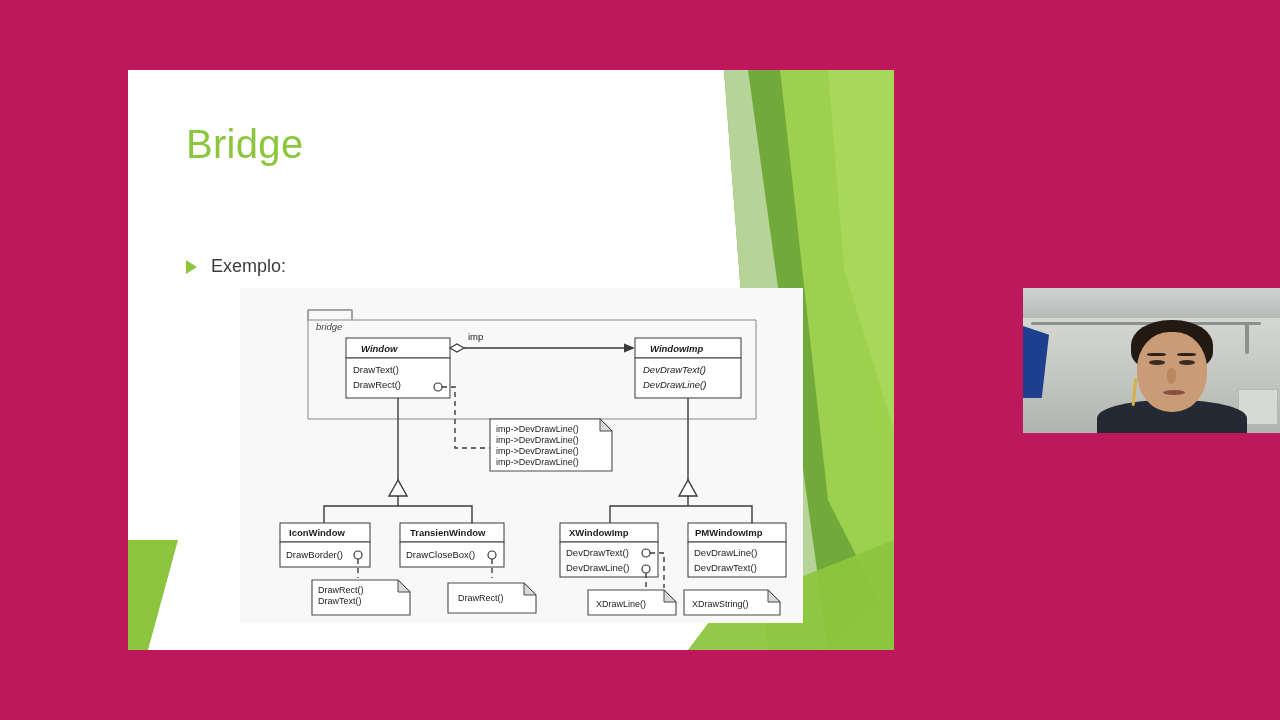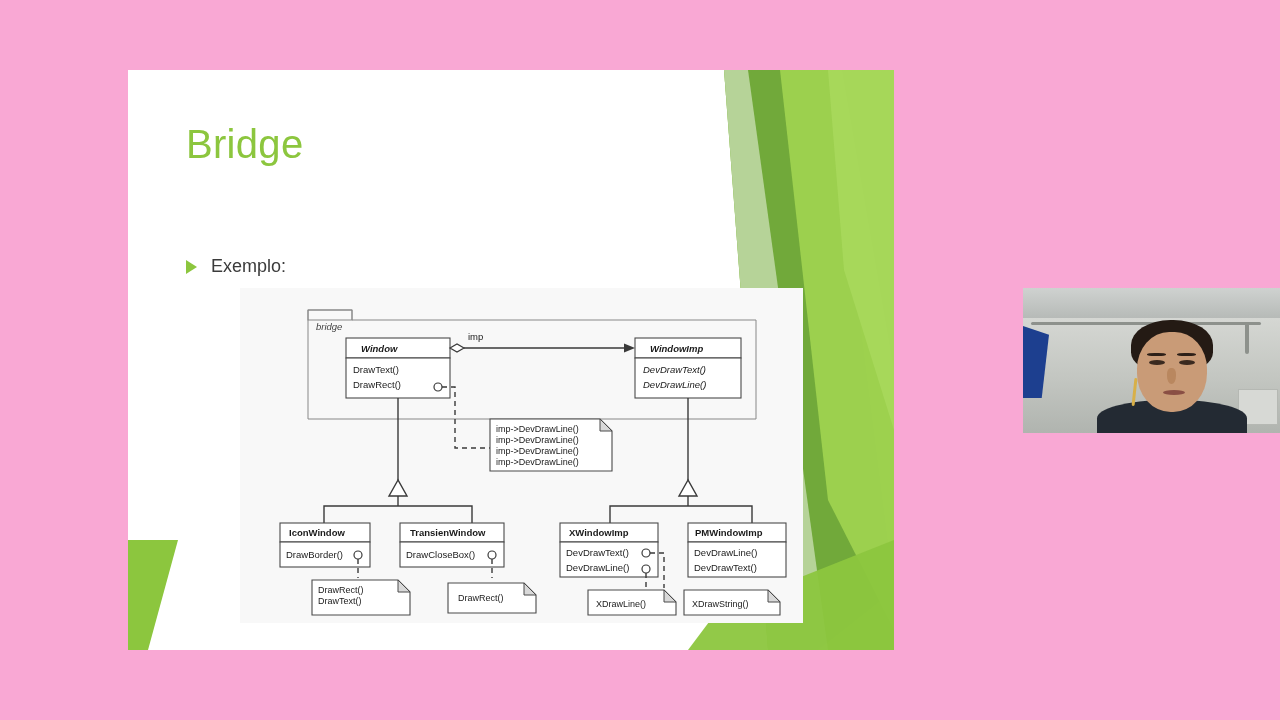--- a/index.html
+++ b/index.html
@@ -1,21 +1,21 @@
 <!DOCTYPE html>
 <html><head>
 <meta charset="utf-8">
 <style>
   * { box-sizing: border-box; margin: 0; padding: 0; }
   html, body {
     width: 1280px; height: 720px;
     background: #000; overflow: hidden;
     font-family: "Liberation Sans", sans-serif;
   }
-  #root { position: relative; width: 1280px; height: 720px; background: #f9a8d4; }
+  #root { position: relative; width: 1280px; height: 720px; background: #be185d; }
 
   
   #slide {
     position: absolute; left: 128px; top: 70px;
     width: 766px; height: 580px;
     background: #ffffff; overflow: hidden;
   }
   #deco-wrap { position: absolute; inset: 0; overflow: hidden; pointer-events: none; }
 
   #slide-title {

